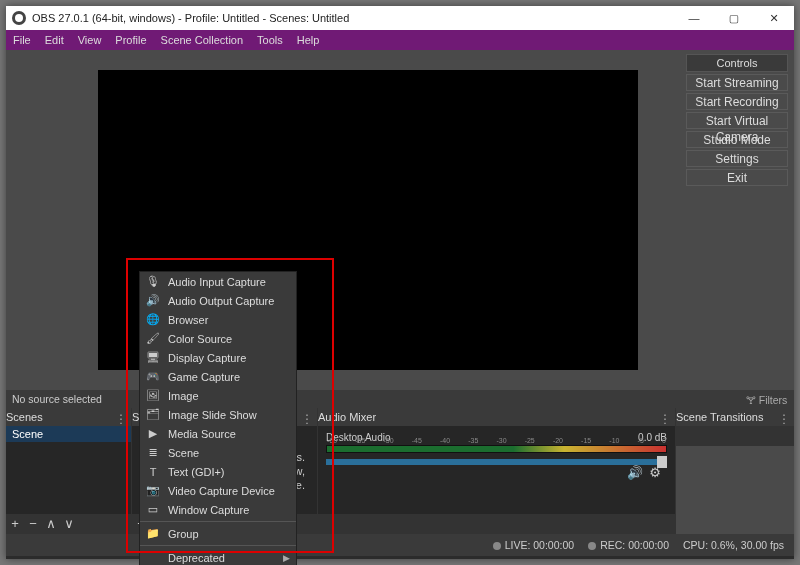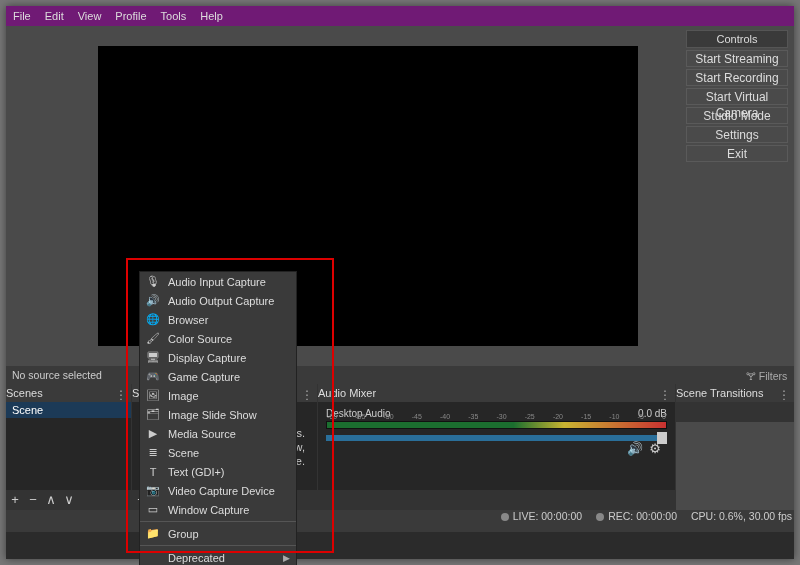--- a/index.html
+++ b/index.html
@@ -61,44 +61,54 @@
   .mixer .ctrlicons { position:absolute; right:8px; bottom:34px; color:#ccc; font-size:13px; letter-spacing:6px; }
 
   .trans .pbody { padding:4px 6px; font-size:10.5px; color:#ccc; }
   .trans .fade { background:#2a2a2a; border:1px solid #555; padding:1px 4px; display:flex; align-items:center; }
   .trans .fade span:first-child{flex:1;}
   .trans .durrow { display:flex; align-items:center; margin-top:4px; gap:6px; }
   .trans .durval { background:#2a2a2a; border:1px solid #555; padding:1px 4px; width:56px; }
   .trans .spin { width:12px; font-size:8px; line-height:6px; color:#aaa; }
 
   
-  .footer { height:22px; background:#3a3a3a; display:flex; align-items:flex-start; justify-content:flex-end; font-size:10.5px; color:#ccc; gap:14px; padding-right:2px; }
+  .footer { height:22px; background:#3a3a3a; display:flex; align-items:center; justify-content:flex-end; font-size:10.5px; color:#ccc; gap:14px; padding-right:10px; }
   .dot{width:8px;height:8px;border-radius:50%;background:#888;display:inline-block;margin-right:4px;vertical-align:middle;}
 
   
   .popup { position:absolute; left:133px; top:265px; width:158px; background:#3a3a3a; border:1px solid #222; font-size:11px; color:#ddd; z-index:10; }
   .popup .row { display:flex; align-items:center; height:19px; padding:0 6px; gap:8px; }
   .popup .sep { height:1px; background:#555; margin:2px 0; }
   .popup .ico { width:14px; text-align:center; font-size:11px; color:#ccc; }
   .popup .arrow { margin-left:auto; font-size:9px; color:#aaa; }
 
   
   .redbox { position:absolute; left:120px; top:252px; width:208px; height:295px; border:2px solid #d00; z-index:20; pointer-events:none; }
 </style>
 </head>
 <body>
 
 <div class="window">
 
+  <div class="titlebar">
+    <div class="appicon"></div>
+    <div class="title">OBS 27.0.1 (64-bit, windows) - Profile: Untitled - Scenes: Untitled</div>
+    <div class="winbtns">
+      <div class="winbtn">—</div>
+      <div class="winbtn">▢</div>
+      <div class="winbtn">✕</div>
+    </div>
+  </div>
 
   <div class="menubar">
     <div class="mitem">File</div>
     <div class="mitem">Edit</div>
     <div class="mitem">View</div>
     <div class="mitem">Profile</div>
+    <div class="mitem">Scene Collection</div>
     <div class="mitem">Tools</div>
     <div class="mitem">Help</div>
   </div>
 
   <div class="mainrow">
     <div class="previewwrap">
       <div class="preview"></div>
     </div>
     <div class="controls">
       <div class="chead">Controls</div>

